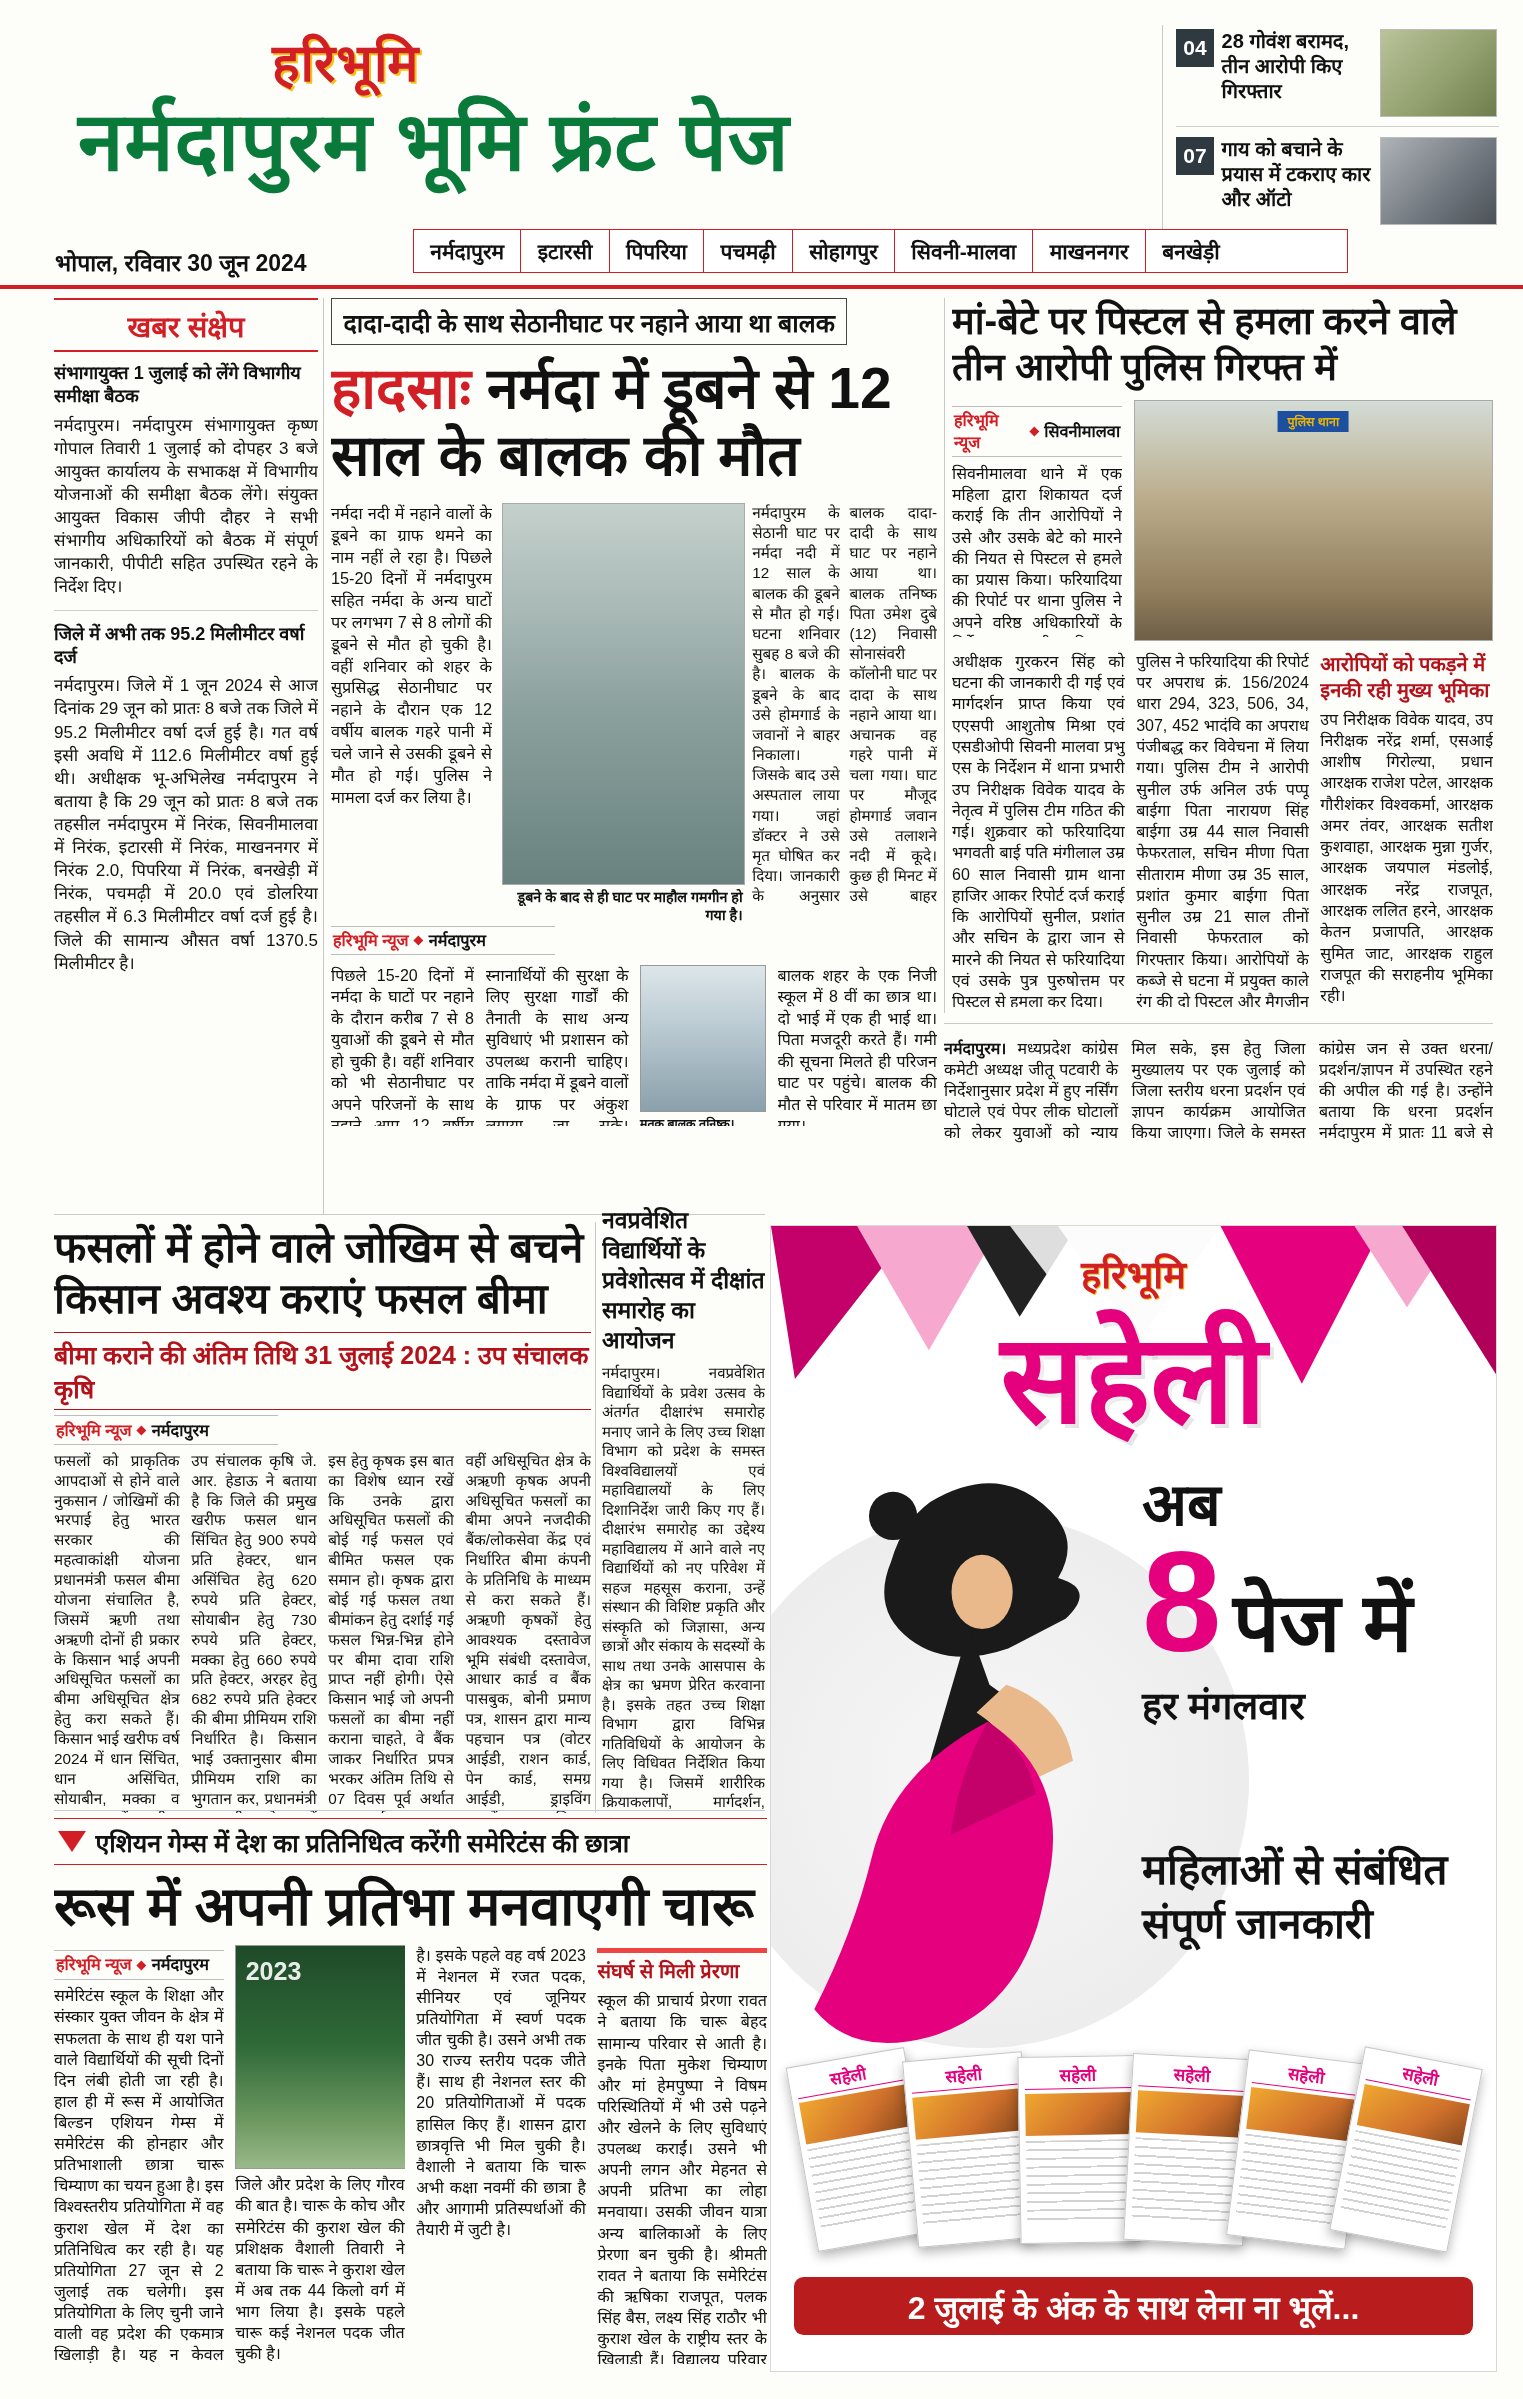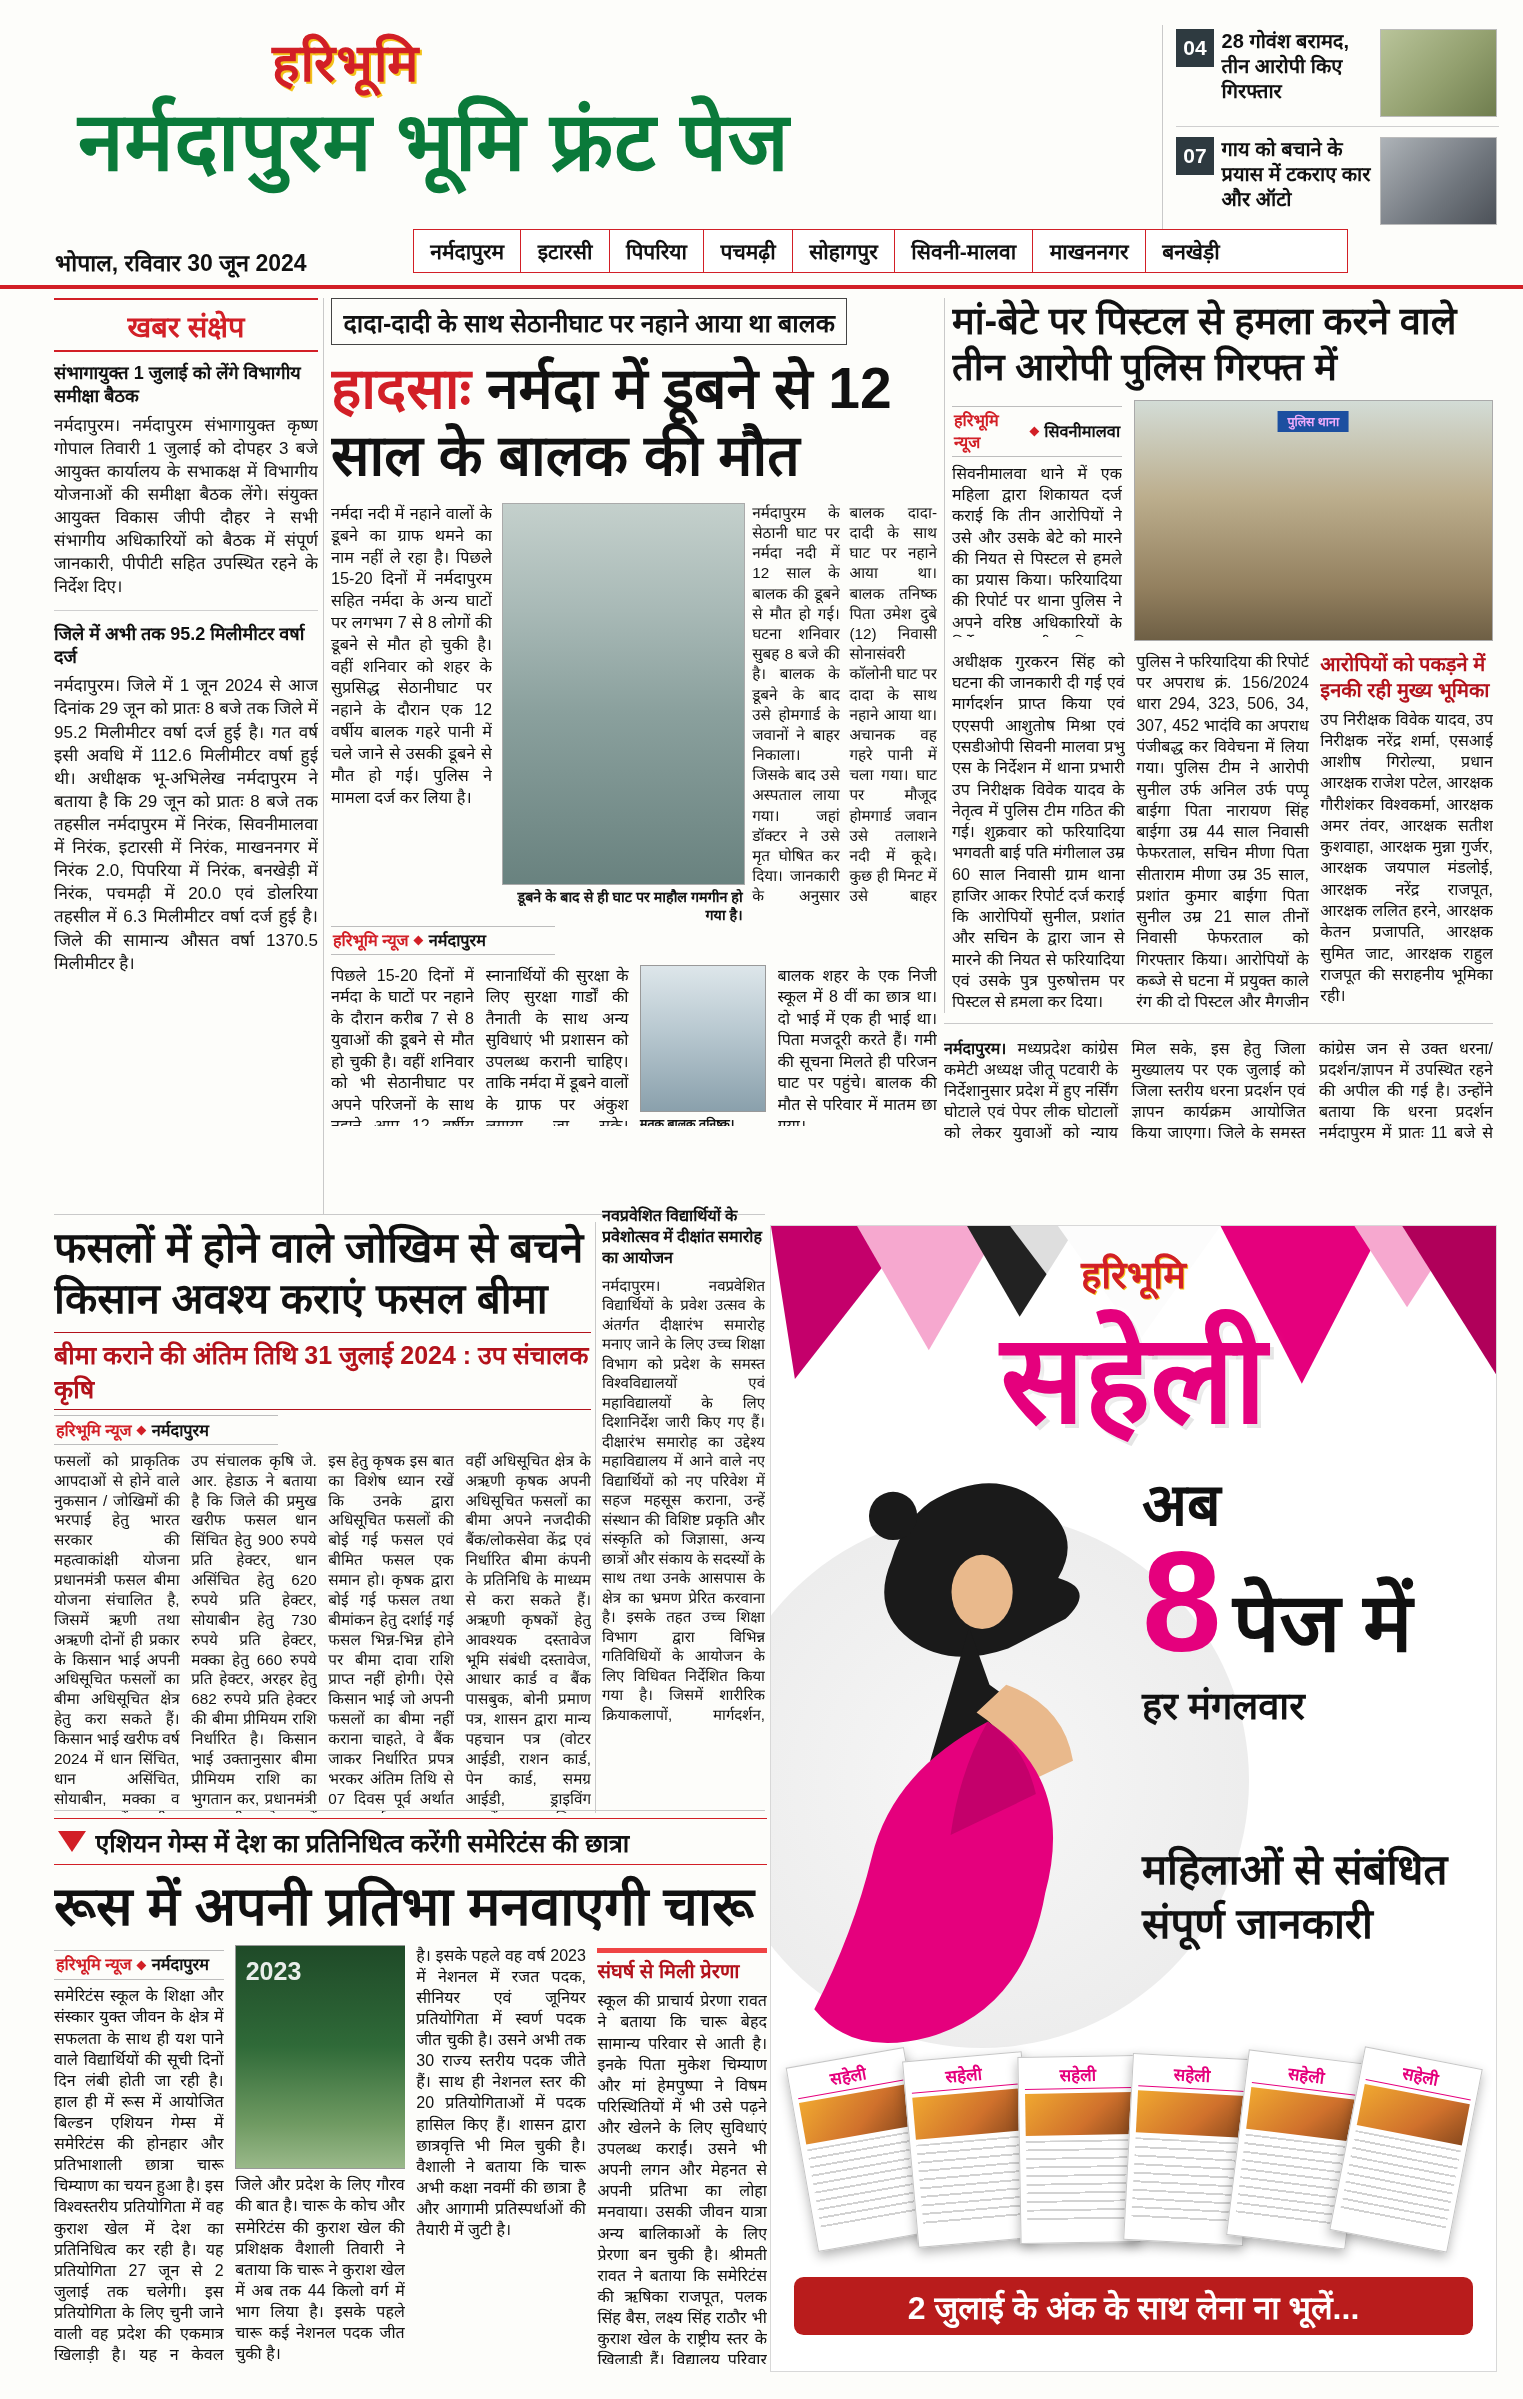--- a/index.html
+++ b/index.html
@@ -73,42 +73,42 @@
   .ms-portrait-cap{font-size:12.4px;font-weight:700;margin-top:2.9px;}
 
   
   .right-story{left:952px;top:298px;width:541px;height:715px;}
   .rs-headline{font-size:38px;font-weight:800;line-height:1.22;}
   .rs-row{display:flex;gap:11.5px;margin-top:9.6px;height:241px;}
   .rs-intro{width:170px;font-size:16px;line-height:1.33;}
   .rs-photo{flex:1;border:1px solid #aaa;position:relative;
             background:linear-gradient(180deg,#d3dcd6 0%,#bcae8d 40%,#93805f 78%,#6e5f45 100%);}
   .rs-photo-sign{position:absolute;left:50%;top:9.6px;transform:translateX(-50%);
-                 background:#1c4fa0;color:#f0abfc;font-size:12.4px;font-weight:700;padding:1.9px 9.6px;}
+                 background:#1c4fa0;color:#eab308;font-size:12.4px;font-weight:700;padding:1.9px 9.6px;}
   .rs-cols{display:flex;gap:11.5px;margin-top:9.6px;height:356px;}
   .rs-col{flex:1;font-size:16px;line-height:1.33;}
   .rs-subhead{font-size:20px;line-height:1.3;margin-bottom:5.7px;}
 
   
   .dharna{left:944px;top:1030px;width:549px;height:187px;}
   .dh-headline{font-size:27px;font-weight:800;line-height:1.25;}
   .dh-body{margin-top:7.6px;font-size:16px;line-height:1.32;column-count:3;column-gap:13.4px;height:122px;}
   .lead-place{font-weight:800;}
 
   
   .kisan{left:54px;top:1222px;width:537px;height:591px;}
   .ks-headline{font-size:42px;font-weight:800;line-height:1.22;}
   .ks-subhead{color:#b3121b;font-size:25px;font-weight:800;border-top:1px solid #b3121b;
               border-bottom:1px solid #b3121b;padding:3.8px 0;margin:7.6px 0 3.8px;}
   .ks-cols{display:flex;gap:11.5px;margin-top:5.7px;height:371px;}
   .ks-col{flex:1;font-size:15.3px;line-height:1.3;}
 
   
   .pravesh{left:602px;top:1206px;width:163px;height:608px;}
-  .pv-headline{font-size:16px;font-weight:800;line-height:1.3;font-family:Liberation Serif, serif;}
+  .pv-headline{font-size:23px;font-weight:800;line-height:1.3;}
   .pv-body{margin-top:7.6px;font-size:15px;line-height:1.3;height:449px;}
 
   
   .charu{left:54px;top:1818px;width:713px;height:560px;}
   .ch-kicker{display:flex;align-items:center;gap:9.6px;border-top:1.9px solid #d21f26;
              border-bottom:1.9px solid #d21f26;padding:5.7px 3.8px;font-size:25px;font-weight:800;}
   .flag{width:0;height:0;border-left:14.3px solid transparent;border-right:14.3px solid transparent;
         border-top:21px solid #d21f26;flex:0 0 auto;}
   .ch-headline{font-size:54px;font-weight:800;line-height:1.15;margin:9.6px 0 7.6px;white-space:nowrap;}
   .ch-row{display:flex;gap:11.5px;height:419px;}

